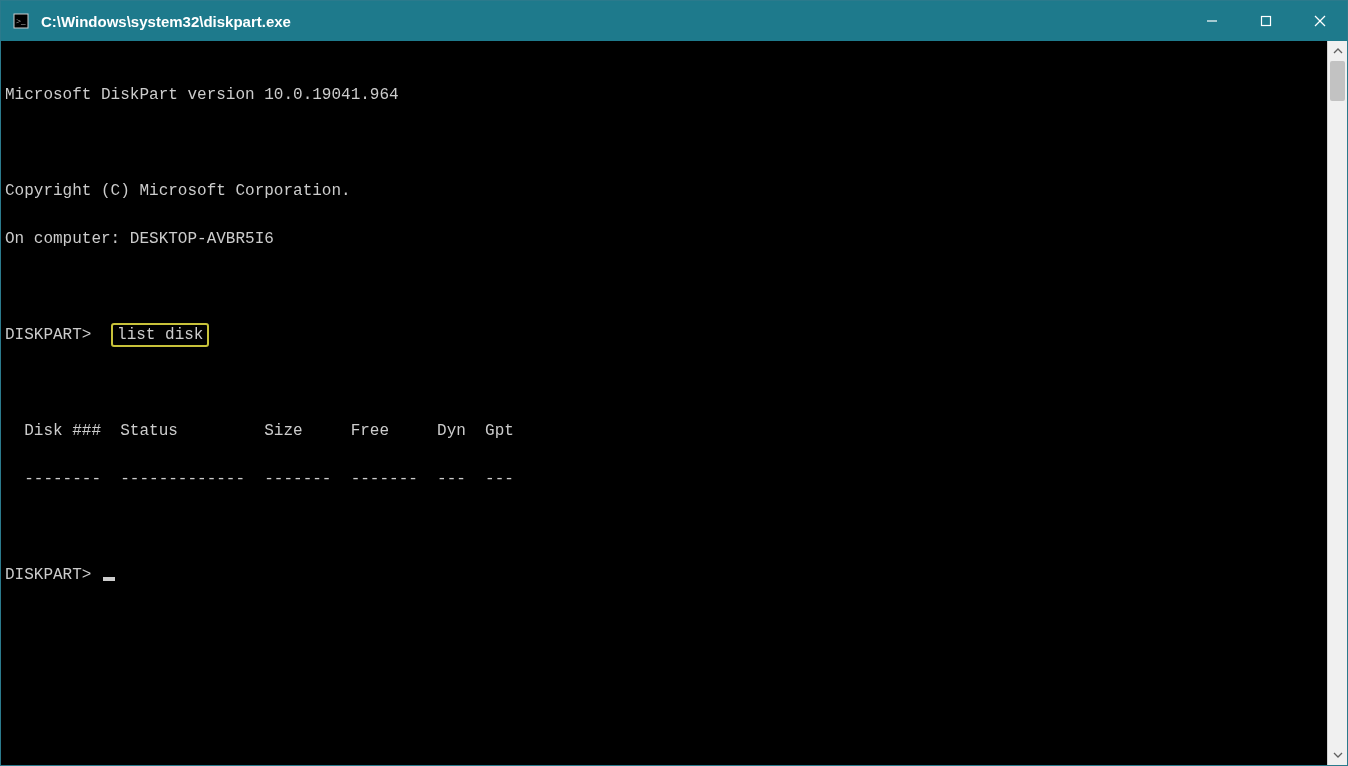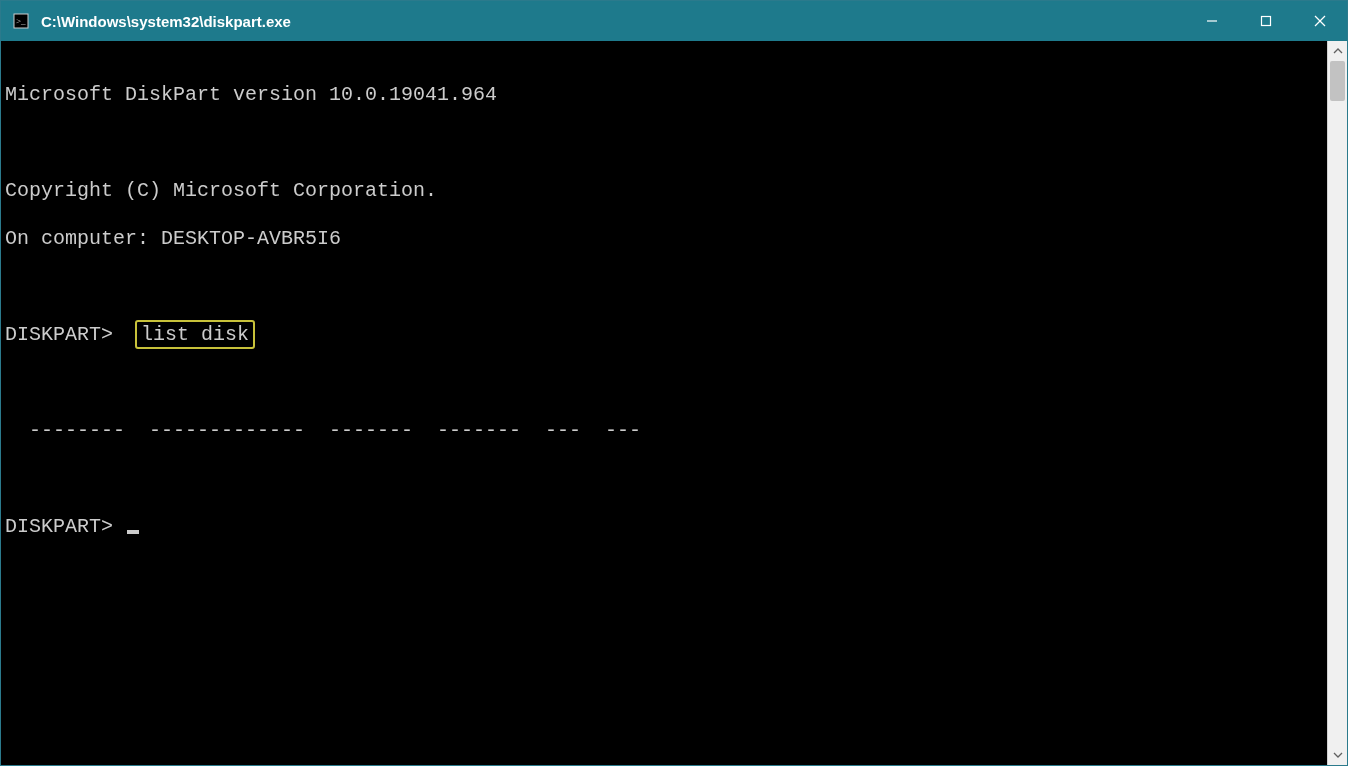--- a/index.html
+++ b/index.html
@@ -42,21 +42,21 @@
     flex: 1 1 auto;
     display: flex;
     flex-direction: row;
     min-height: 0;
   }
   .terminal {
     flex: 1 1 auto;
     background: #000;
     color: #cccccc;
     font-family: Consolas, "Courier New", monospace;
-    font-size: 20px;
+    font-size: 16px;
     line-height: 24px;
     padding: 18px 0 0 4px;
     white-space: pre;
     overflow: hidden;
   }
   .hl {
     border: 2px solid #c8c23a;
     border-radius: 3px;
     padding: 1px 4px;
     margin-left: 10px;
@@ -129,20 +129,21 @@
 
   <div class="body">
     <div class="terminal">
 <span class="row">Microsoft DiskPart version 10.0.19041.964</span>
 <span class="row"> </span>
 <span class="row">Copyright (C) Microsoft Corporation.</span>
 <span class="row">On computer: DESKTOP-AVBR5I6</span>
 <span class="row"> </span>
 <span class="row"><span>DISKPART&gt;</span> <span class="hl">list disk</span></span>
 <span class="row"> </span>
+<span class="row">  Disk ###  Status         Size     Free     Dyn  Gpt</span>
 <span class="row">  --------  -------------  -------  -------  ---  ---</span>
 <span class="row"> </span>
 <span class="row"><span>DISKPART&gt; </span><span class="cursor"></span></span>
     </div>
 
     <div class="scrollbar">
       <div class="sb-btn">
         <svg width="10" height="10" viewBox="0 0 10 10">
             <polyline points="1,7 5,3 9,7" fill="none" stroke="#606060" stroke-width="1.3"></polyline>
           </svg>

